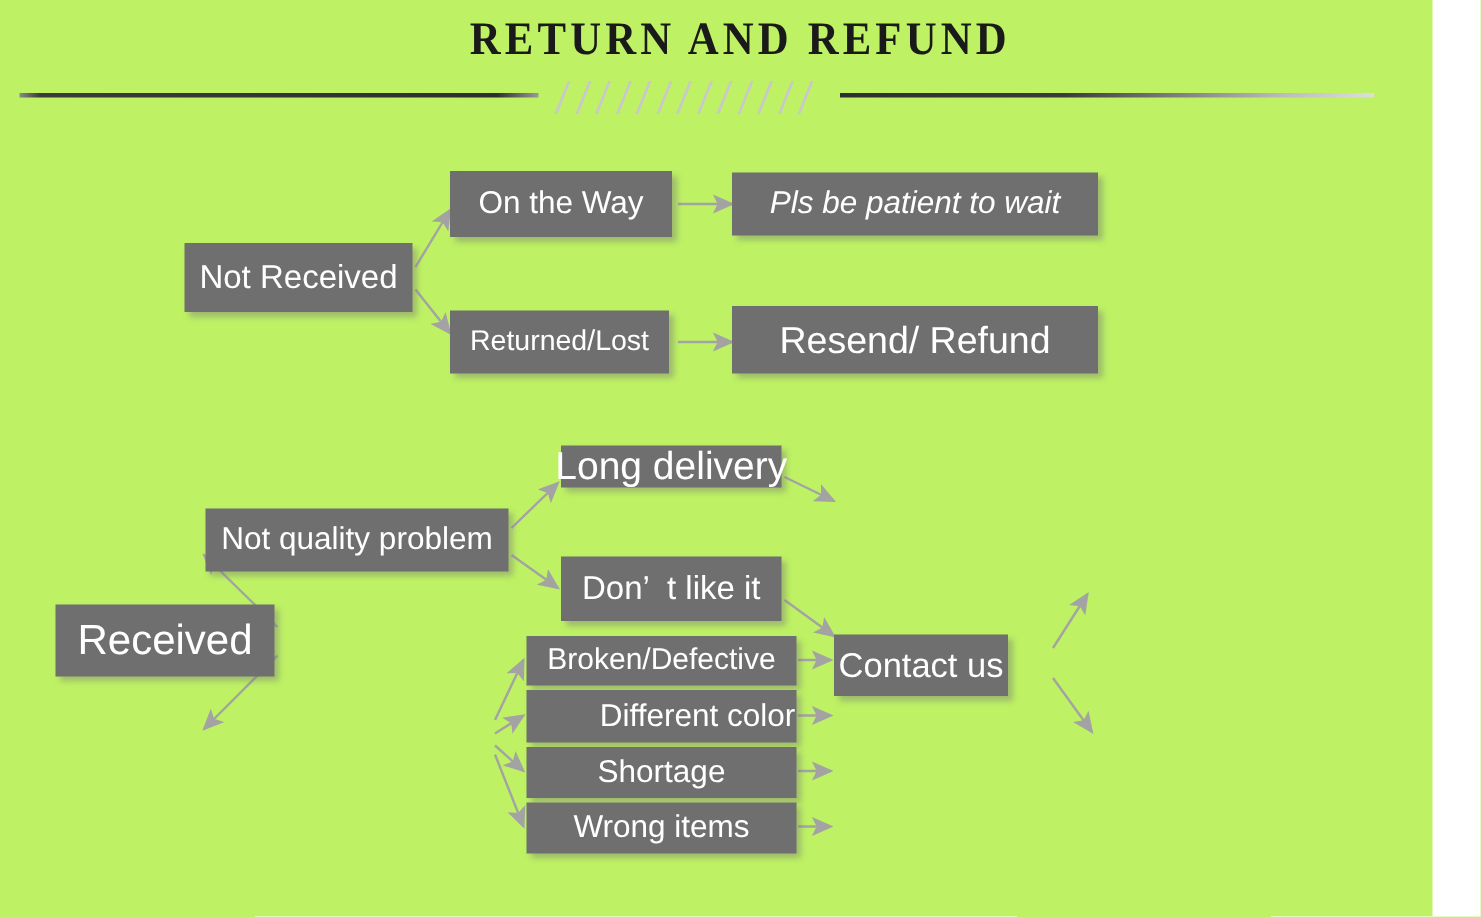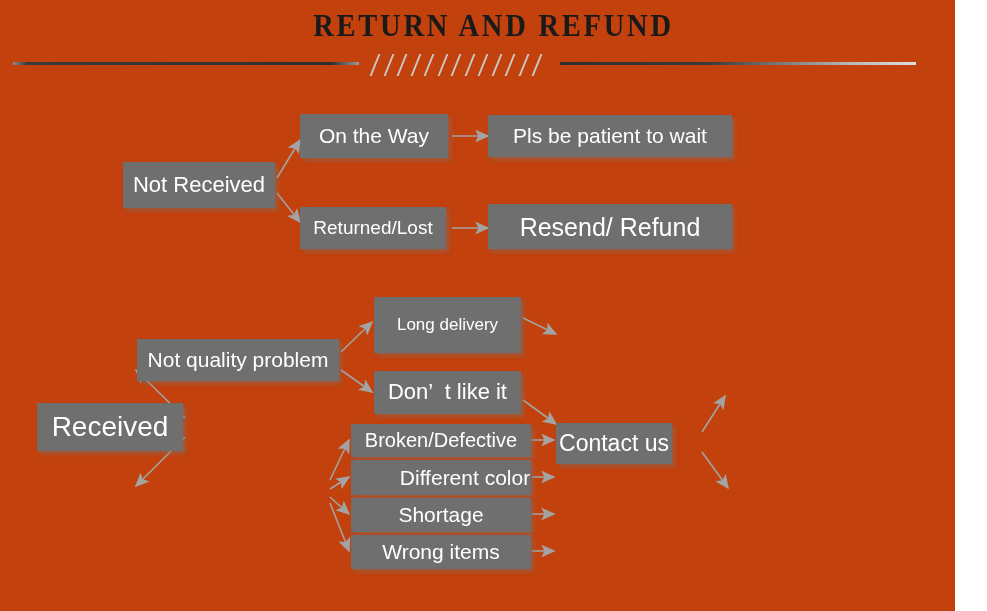--- a/index.html
+++ b/index.html
@@ -4,21 +4,21 @@
 <style>
   html, body {
     margin: 0;
     padding: 0;
     background: #ffffff;
   }
   #page {
     position: relative;
     width: 987px;
     height: 611px;
-    background: #c2410c;
+    background: #bef264;
     overflow: hidden;
     font-family: "Liberation Sans", sans-serif;
   }
   
   .edge-strip {
     position: absolute;
     top: 0;
     right: 0;
     width: 32px;
     height: 611px;
@@ -164,30 +164,30 @@
       <path d="M702,452 L728,488"></path>
     </g>
   </svg>
 
   <div class="node" style="left:123px; top:162px; width:152px; height:46px; font-size:22px;">Not Received</div>
 
   <div class="node" style="left:300px; top:114px; width:148px; height:44px; font-size:21px;">On the Way</div>
 
   <div class="node" style="left:300px; top:207px; width:146px; height:42px; font-size:19px;">Returned/Lost</div>
 
-  <div class="node" style="left:488px; top:115px; width:244px; height:42px; font-size:21px;">Pls be patient to wait</div>
+  <div class="node" style="left:488px; top:115px; width:244px; height:42px; font-size:21px;font-style:italic;">Pls be patient to wait</div>
 
   <div class="node" style="left:37px; top:403px; width:146px; height:48px; font-size:28px;">Received</div>
 
   <div class="node" style="left:488px; top:204px; width:244px; height:45px; font-size:25px;">Resend/ Refund</div>
 
   <div class="node" style="left:137px; top:339px; width:202px; height:42px; font-size:21px;">Not quality problem</div>
 
 
-  <div class="node" style="left:374px; top:297px; width:147px; height:56px; font-size:17px;">Long delivery</div>
+  <div class="node" style="left:374px; top:297px; width:147px; height:28px; font-size:26px;">Long delivery</div>
 
   <div class="node" style="left:374px; top:371px; width:147px; height:43px; font-size:22px;">Don’  t like it</div>
 
   <div class="node" style="left:351px; top:424px; width:180px; height:33px; font-size:20px;">Broken/Defective</div>
 
   <div class="node" style="left:351px; top:460px; width:180px; height:35px; font-size:21px;padding-left:48px;">Different color</div>
 
   <div class="node" style="left:351px; top:498px; width:180px; height:34px; font-size:21px;">Shortage</div>
 
   <div class="node" style="left:351px; top:535px; width:180px; height:34px; font-size:21px;">Wrong items</div>

